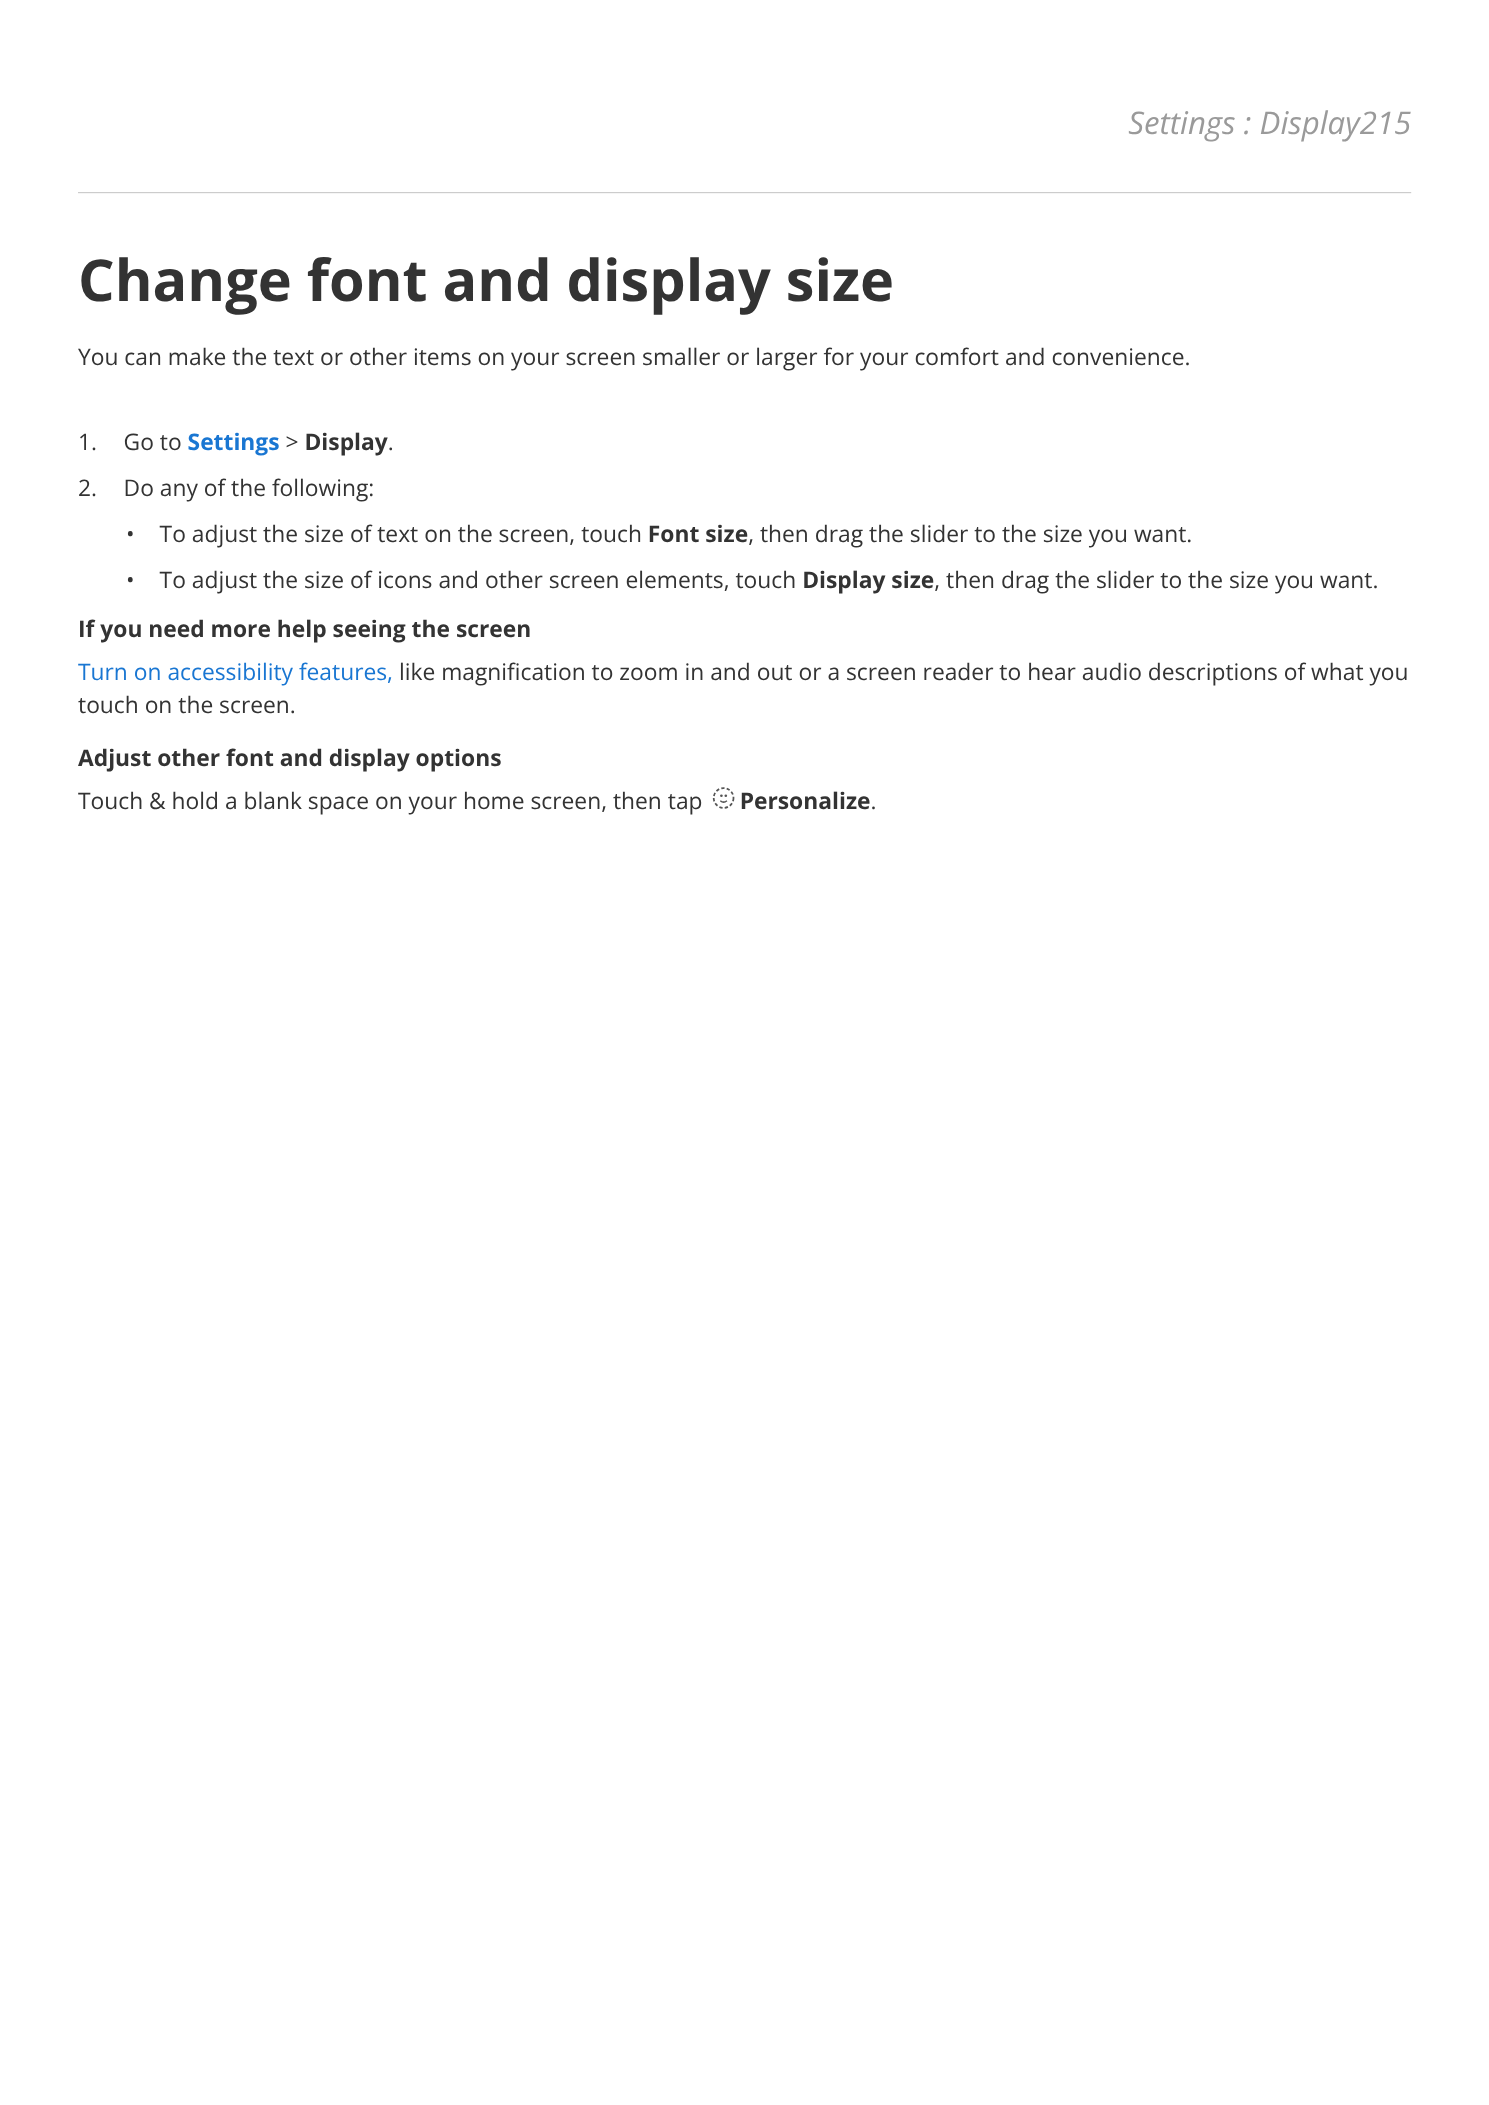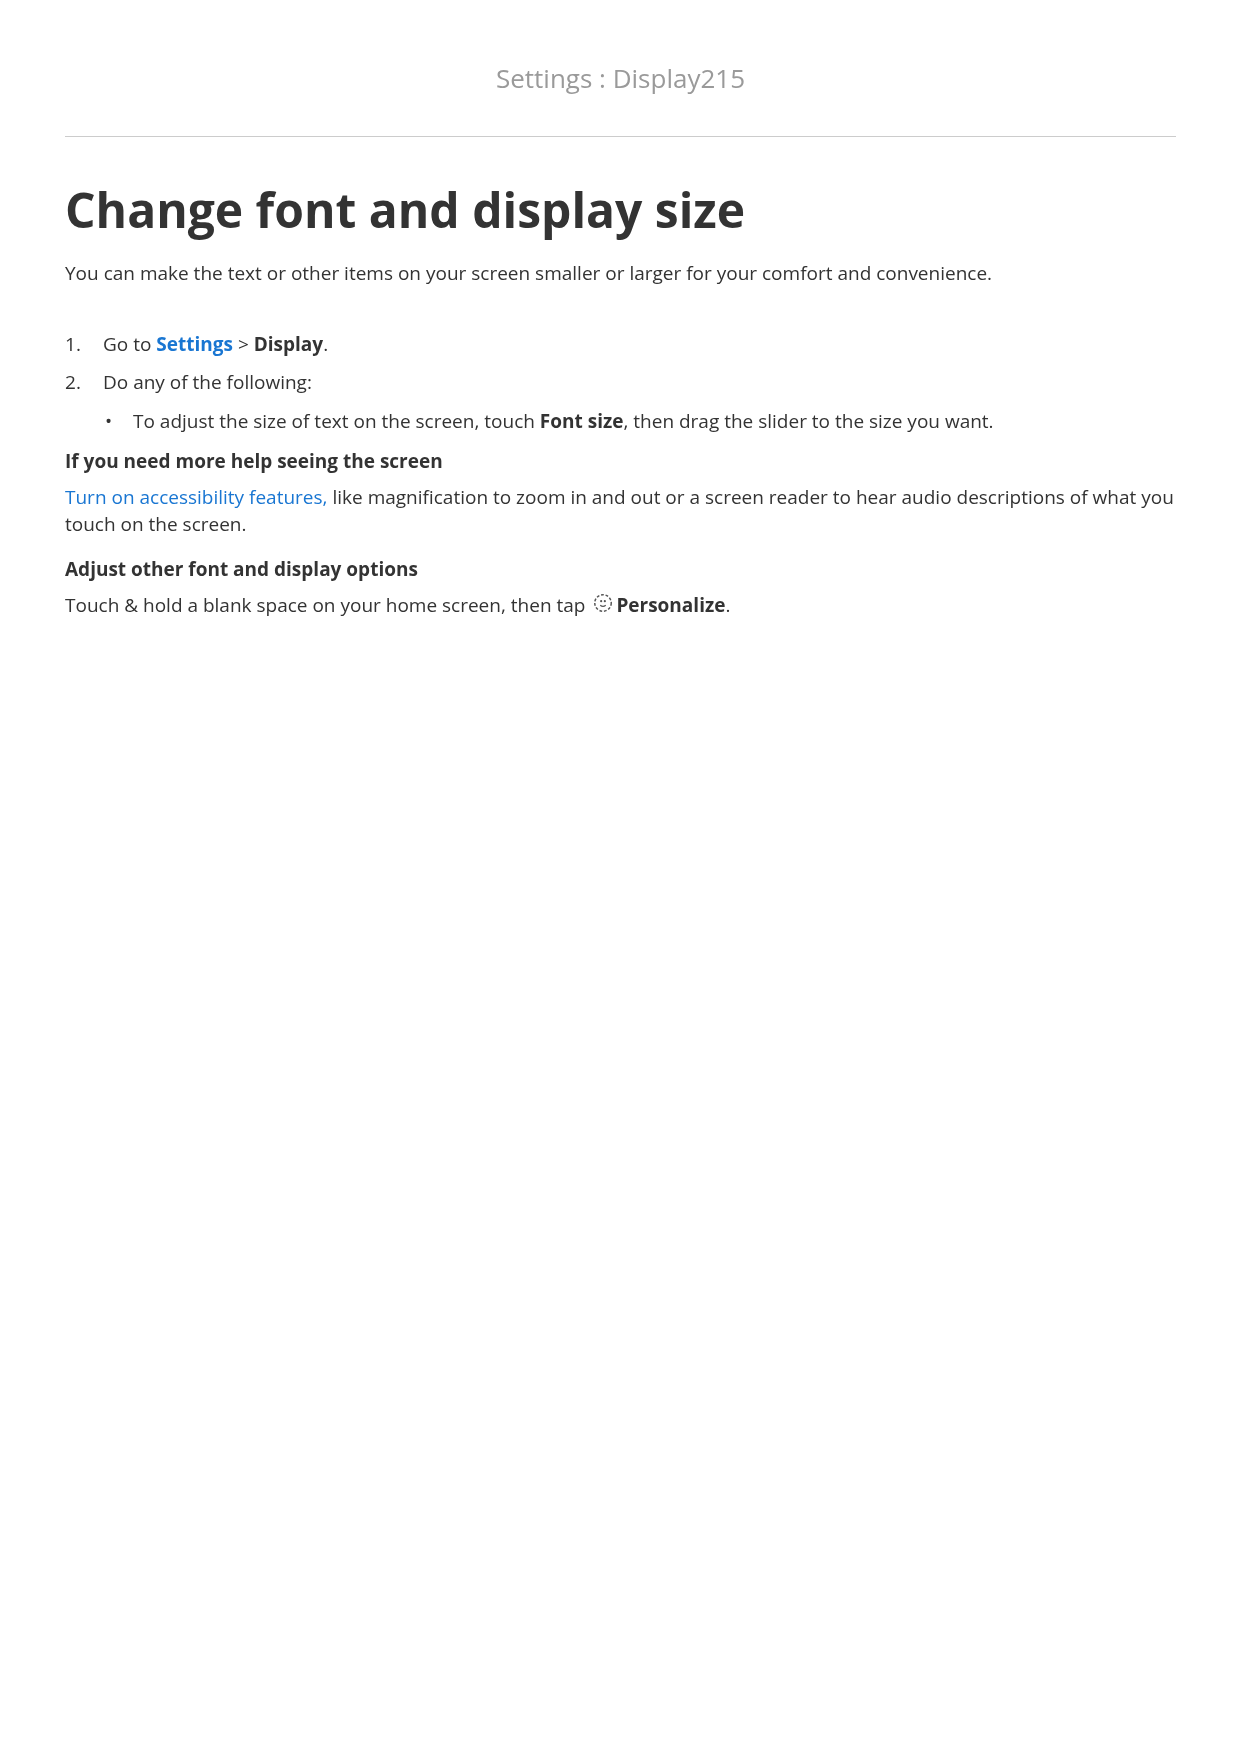--- a/index.html
+++ b/index.html
@@ -10,35 +10,37 @@
     body {
       font-family: "Open Sans", -apple-system, BlinkMacSystemFont, "Segoe UI", Roboto, Helvetica, Arial, sans-serif;
       width: 1241px;
       height: 1754px;
       background: #ffffff;
       color: #333333;
       padding: 60px 65px;
     }
     .header {
       display: flex;
-      justify-content: center;
+      justify-content: flex-end;
       align-items: baseline;
       padding-bottom: 40px;
       border-bottom: 1px solid #cccccc;
       margin-bottom: 40px;
+      font-style: italic;
     }
     .breadcrumb {
       font-size: 26px;
       color: #9a9a9a;
       font-weight: 400;
     }
     .page-number {
       font-size: 26px;
       color: #9a9a9a;
       font-weight: 400;
+      margin-top: 24px;
     }
     .page-title {
       font-size: 48px;
       font-weight: 700;
       color: #333333;
       margin-bottom: 18px;
     }
     .intro {
       font-size: 19px;
       color: #333333;
@@ -126,20 +128,23 @@
 <ol class="numbered-list">
   <li>
     <span>Go to </span><a href="#" class="link">Settings</a><span> &gt; </span><span class="bold">Display</span><span>.</span>
   </li>
   <li>
     <span>Do any of the following:</span>
     <ul class="bullet-list">
       <li>
         <span>To adjust the size of text on the screen, touch </span><span class="bold">Font size</span><span>, then drag the slider to the size you want.</span>
       </li>
+      <li>
+        <span>To adjust the size of icons and other screen elements, touch </span><span class="bold">Display size</span><span>, then drag the slider to the size you want.</span>
+      </li>
     </ul>
   </li>
 </ol>
 
 <p class="subheading">If you need more help seeing the screen</p>
 <p class="body-text">
   <a href="#" class="link-nonbold">Turn on accessibility features,</a><span> like magnification to zoom in and out or a screen reader to hear audio descriptions of what you touch on the screen.</span>
 </p>
 
 <p class="subheading">Adjust other font and display options</p>

